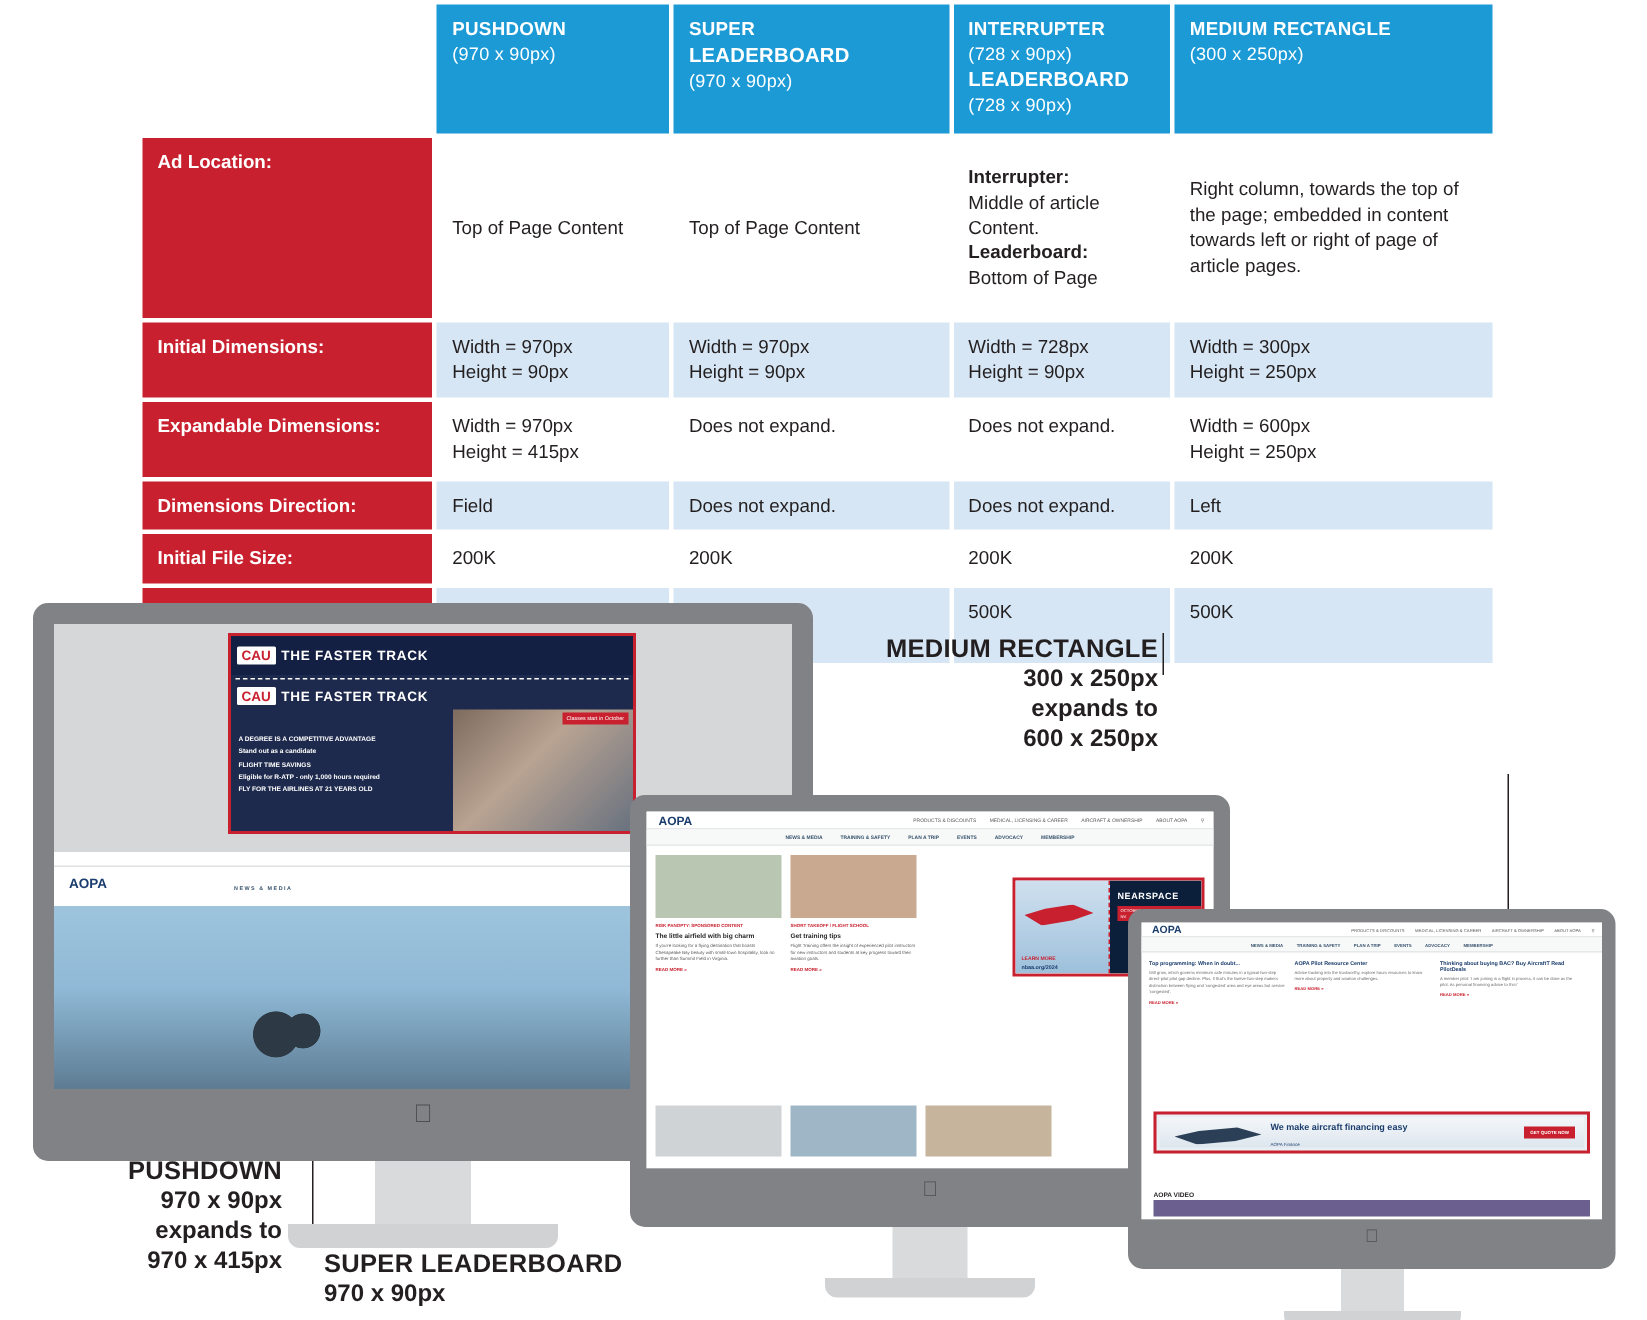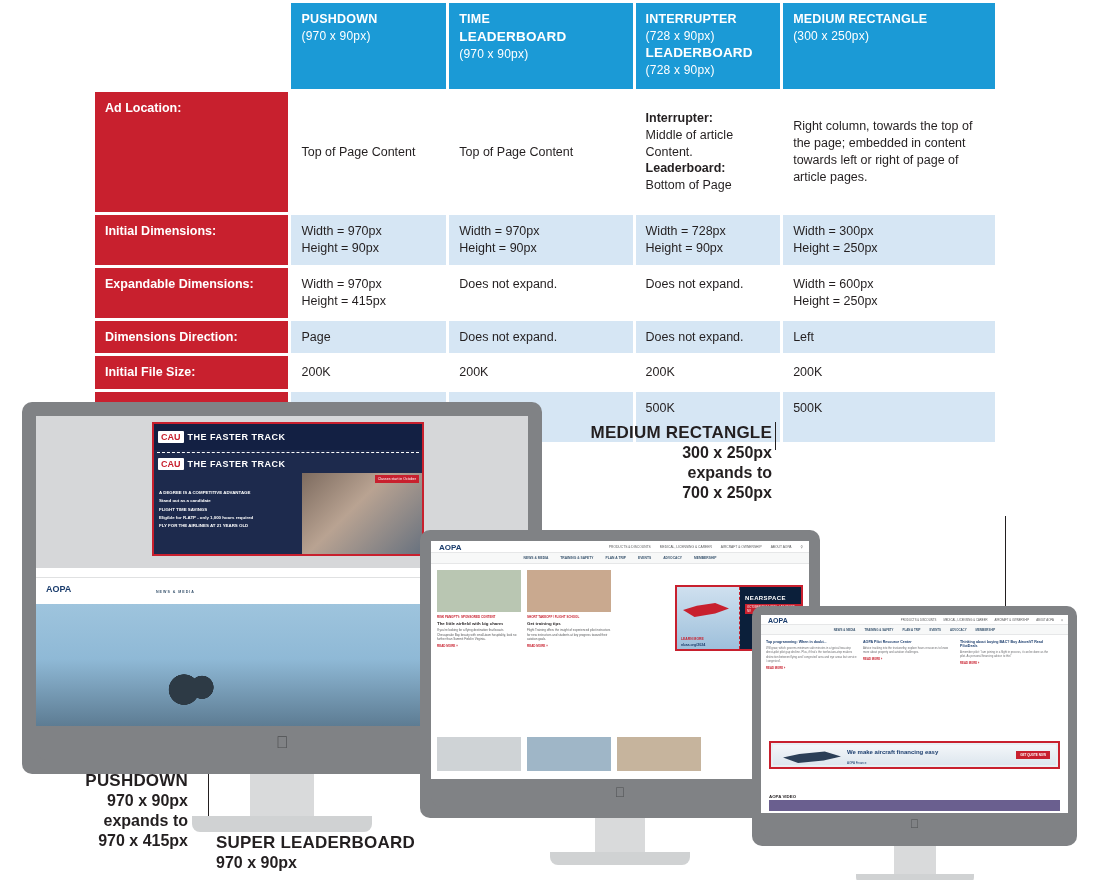--- a/index.html
+++ b/index.html
@@ -240,21 +240,21 @@
         <col class="col-d">
     </colgroup>
     <tbody>
         <tr>
       <th class="blank"></th>
       <th class="hdr">
         <span>PUSHDOWN</span>
         <span class="sz">(970 x 90px)</span>
       </th>
       <th class="hdr">
-        <span>TIME</span>
+        <span>SUPER</span>
         <span class="sub">LEADERBOARD</span>
         <span class="sz">(970 x 90px)</span>
       </th>
       <th class="hdr">
         <span>INTERRUPTER</span>
         <span class="sz">(728 x 90px)</span>
         <span class="sub">LEADERBOARD</span>
         <span class="sz">(728 x 90px)</span>
       </th>
       <th class="hdr">
@@ -309,21 +309,21 @@
         <div>Does not expand.</div>
       </td>
       <td class="cell white">
         <div>Width = 600px</div>
         <div>Height = 250px</div>
       </td>
     </tr>
 
     <tr>
       <td class="rowlabel">Dimensions Direction:</td>
-      <td class="cell">Page</td>
+      <td class="cell">Field</td>
       <td class="cell">Does not expand.</td>
       <td class="cell">Does not expand.</td>
       <td class="cell">Left</td>
     </tr>
 
     <tr>
       <td class="rowlabel">Initial File Size:</td>
       <td class="cell white">200K</td>
       <td class="cell white">200K</td>
       <td class="cell white">200K</td>
@@ -521,21 +521,21 @@
       </div>
     </div>
     <div class="neck"></div>
     <div class="foot"></div>
   </div>
 
   <div class="callout" id="co-medrect">
     <div class="t1">MEDIUM RECTANGLE</div>
     <div class="t2">300 x 250px</div>
     <div class="t2">expands to</div>
-    <div class="t2">700 x 250px</div>
+    <div class="t2">600 x 250px</div>
   </div>
 
 
   <div class="callout" id="co-pushdown">
     <div class="t1">PUSHDOWN</div>
     <div class="t2">970 x 90px</div>
     <div class="t2">expands to</div>
     <div class="t2">970 x 415px</div>
   </div>
 

